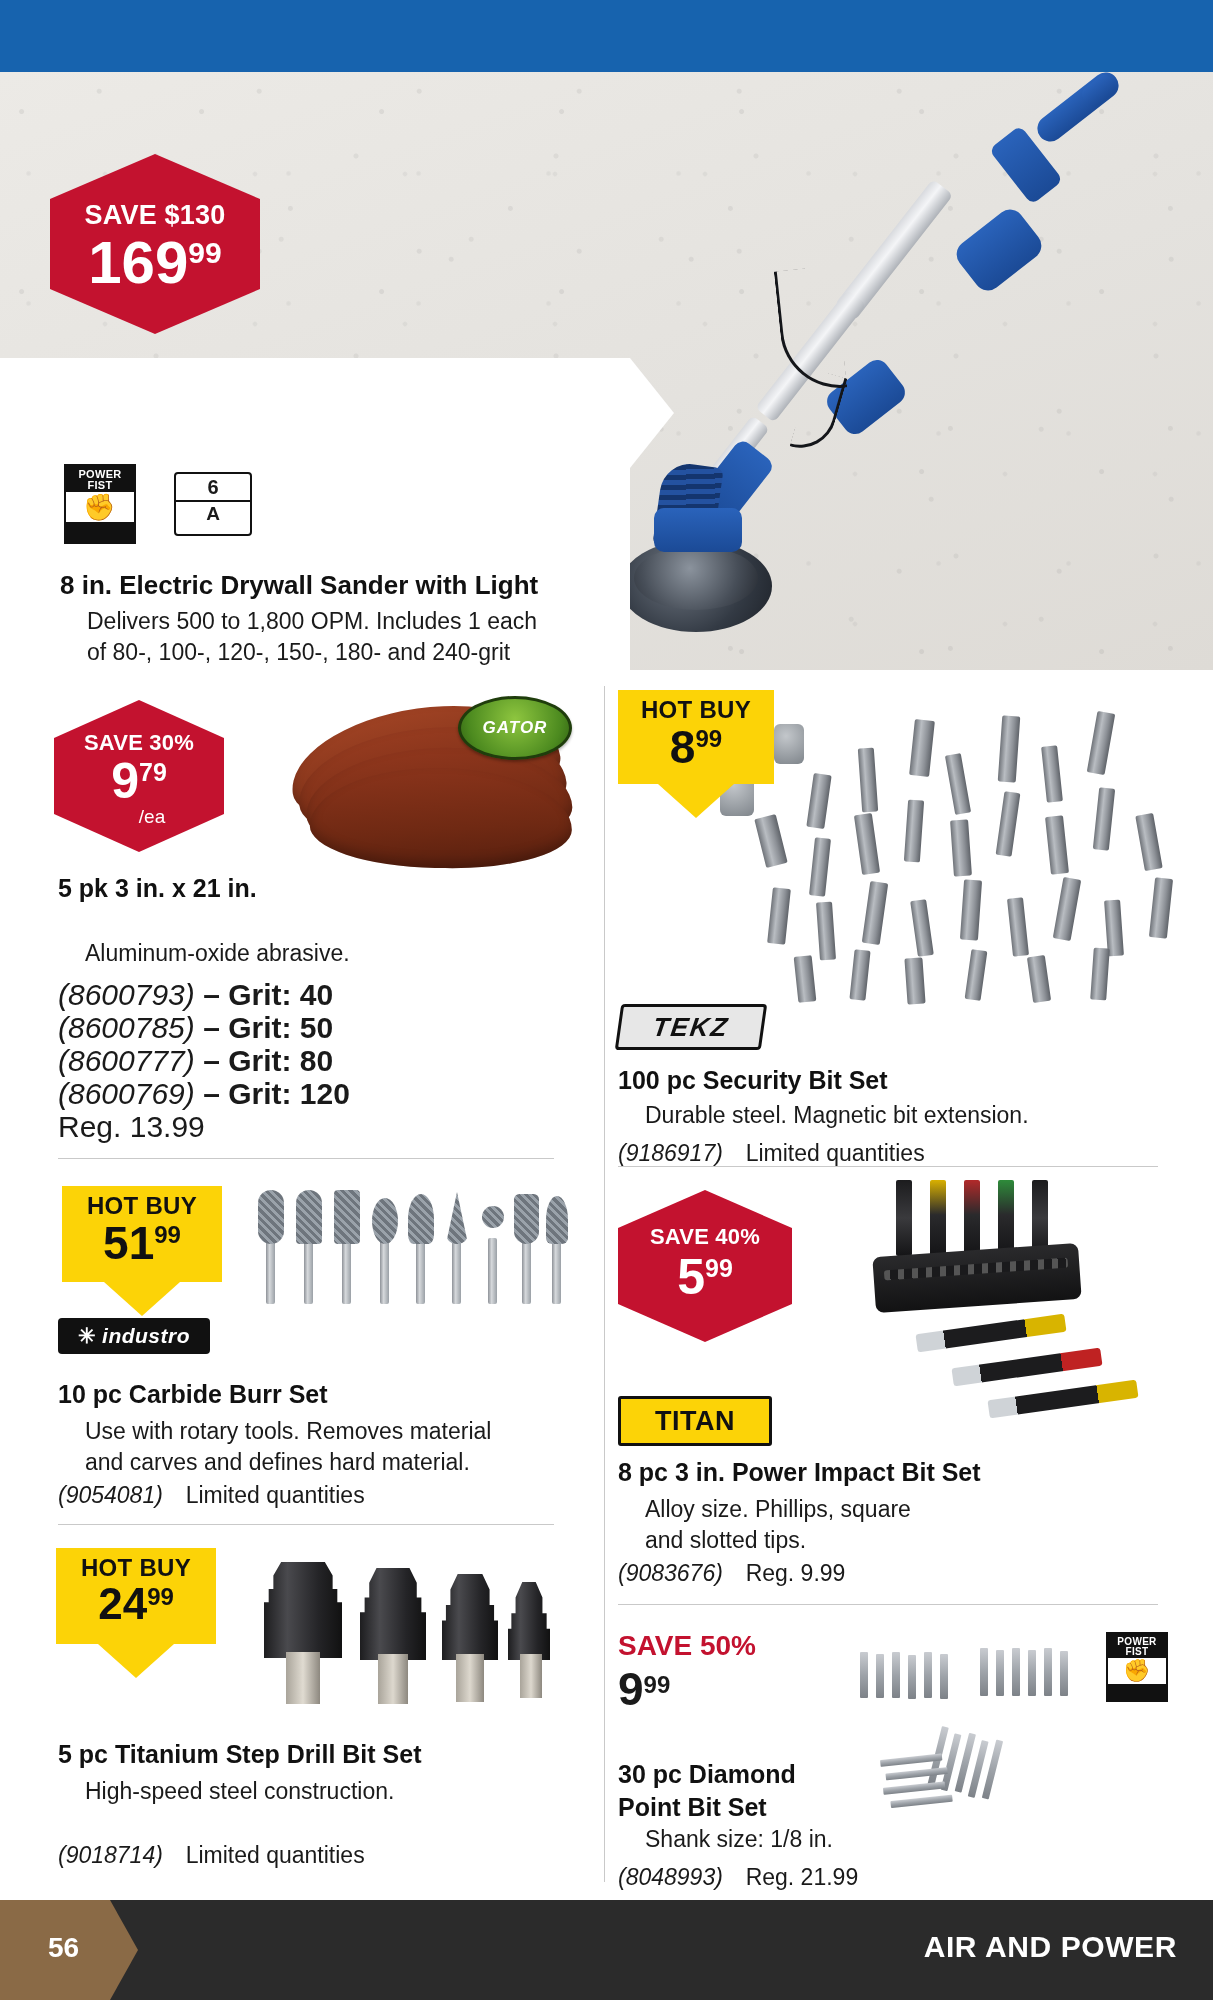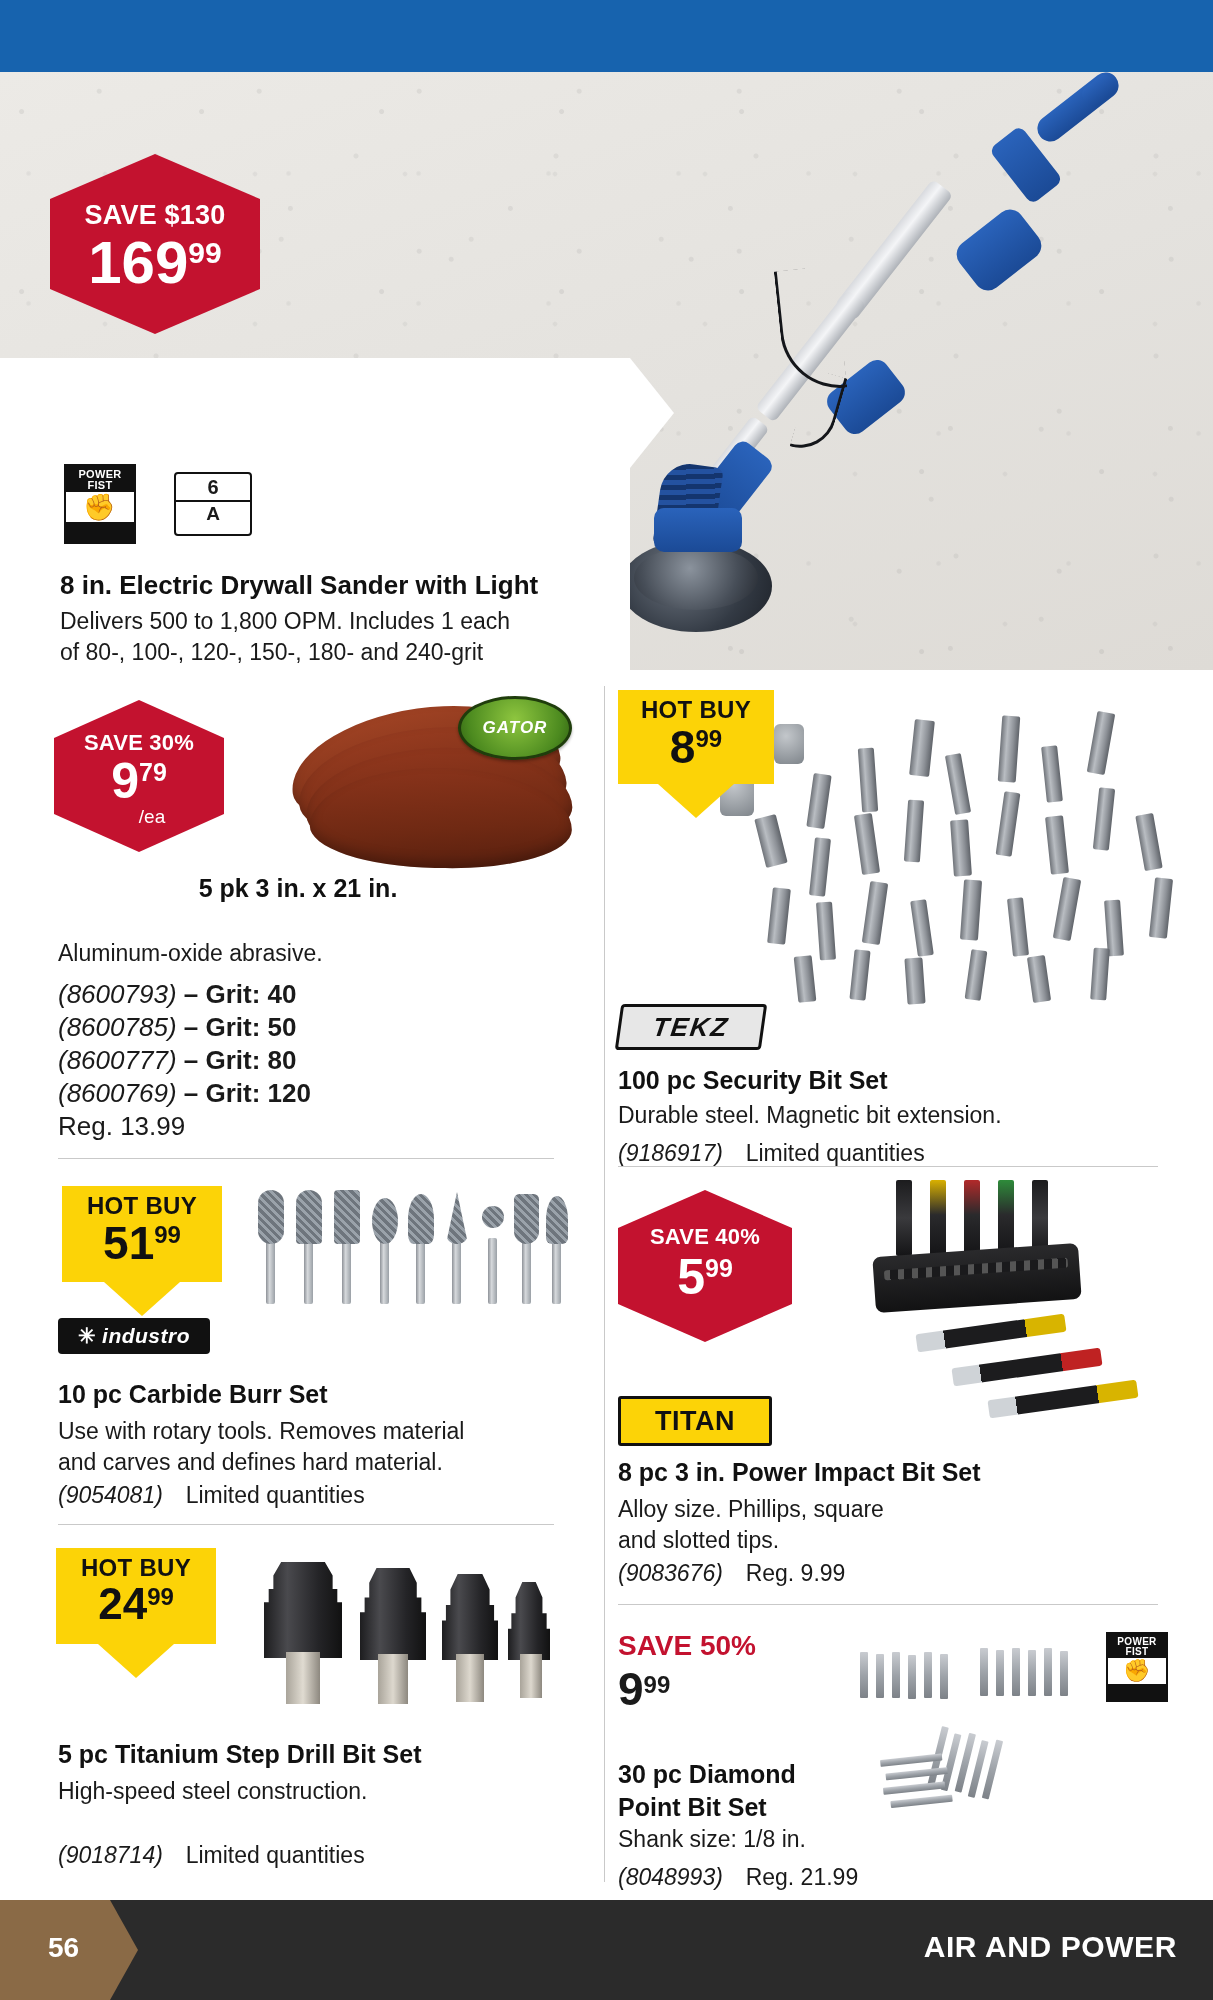--- a/index.html
+++ b/index.html
@@ -151,20 +151,21 @@
   .amp-num { font-size: 20px; font-weight: bold; line-height: 26px; border-bottom: 2px solid #111;}
   .amp-a { font-size: 19px; font-weight: bold; line-height: 24px; }
 
   
   .prod-title {
     font-weight: bold;
     color: #111;
   }
   .prod-desc {
     color: #1a1a1a;
+    margin-left: 27px;
   }
   .sku { font-style: italic; }
 
   
   .col-divider {
     position: absolute;
     width: 1px;
     background: #c9c9c9;
   }
   .rule {
@@ -411,26 +412,26 @@
 
     <div class="hex-badge" style="left:54px; top:700px; width:170px; height:152px; padding-top:30px; box-sizing:border-box;">
       <div class="hex-save" style="font-size:22px;">SAVE 30%</div>
       <div class="price-row" style="margin-top:2px;">
         <span class="price-main" style="font-size:50px;">9</span>
         <span class="price-cents" style="font-size:25px; margin-top:3px;">79</span>
       </div>
       <div style="font-size:19px; margin-top:2px; margin-left:26px;">/ea</div>
     </div>
 
-    <div class="prod-title" style="position:absolute; left:58px; top:872px; width:480px; font-size:25px; line-height:33px;text-align:center;">
+    <div class="prod-title" style="position:absolute; left:58px; top:872px; width:480px; font-size:25px; line-height:33px;">
       <div>5 pk 3 in. x 21 in.</div>
     </div>
     <div class="prod-desc" style="position:absolute; left:58px; top:940px; font-size:23px;">Aluminum-oxide abrasive.</div>
 
-    <div style="position:absolute; left:58px; top:978px; font-size:26px; line-height:33px;">
+    <div style="position:absolute; left:58px; top:978px; font-size:30px; line-height:33px;">
       <div>
         <span class="sku">(8600793)</span>
         <span style="font-weight:bold;">– Grit: 40</span>
       </div>
       <div>
         <span class="sku">(8600785)</span>
         <span style="font-weight:bold;">– Grit: 50</span>
       </div>
       <div>
         <span class="sku">(8600777)</span>

